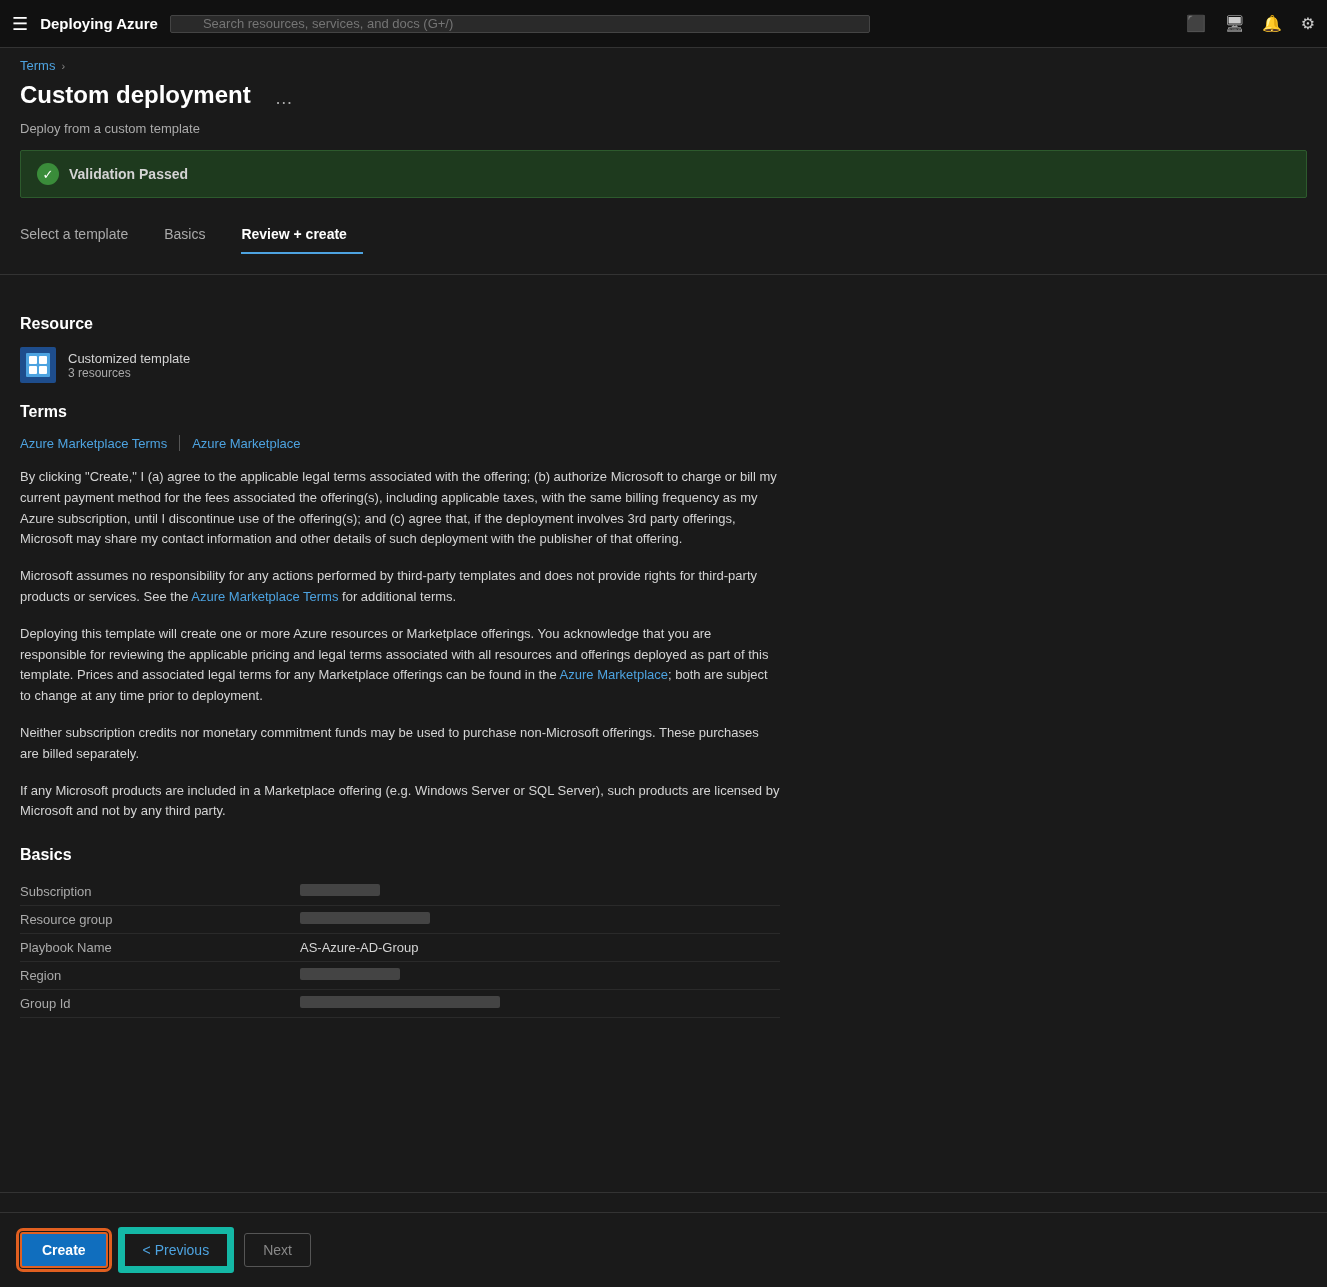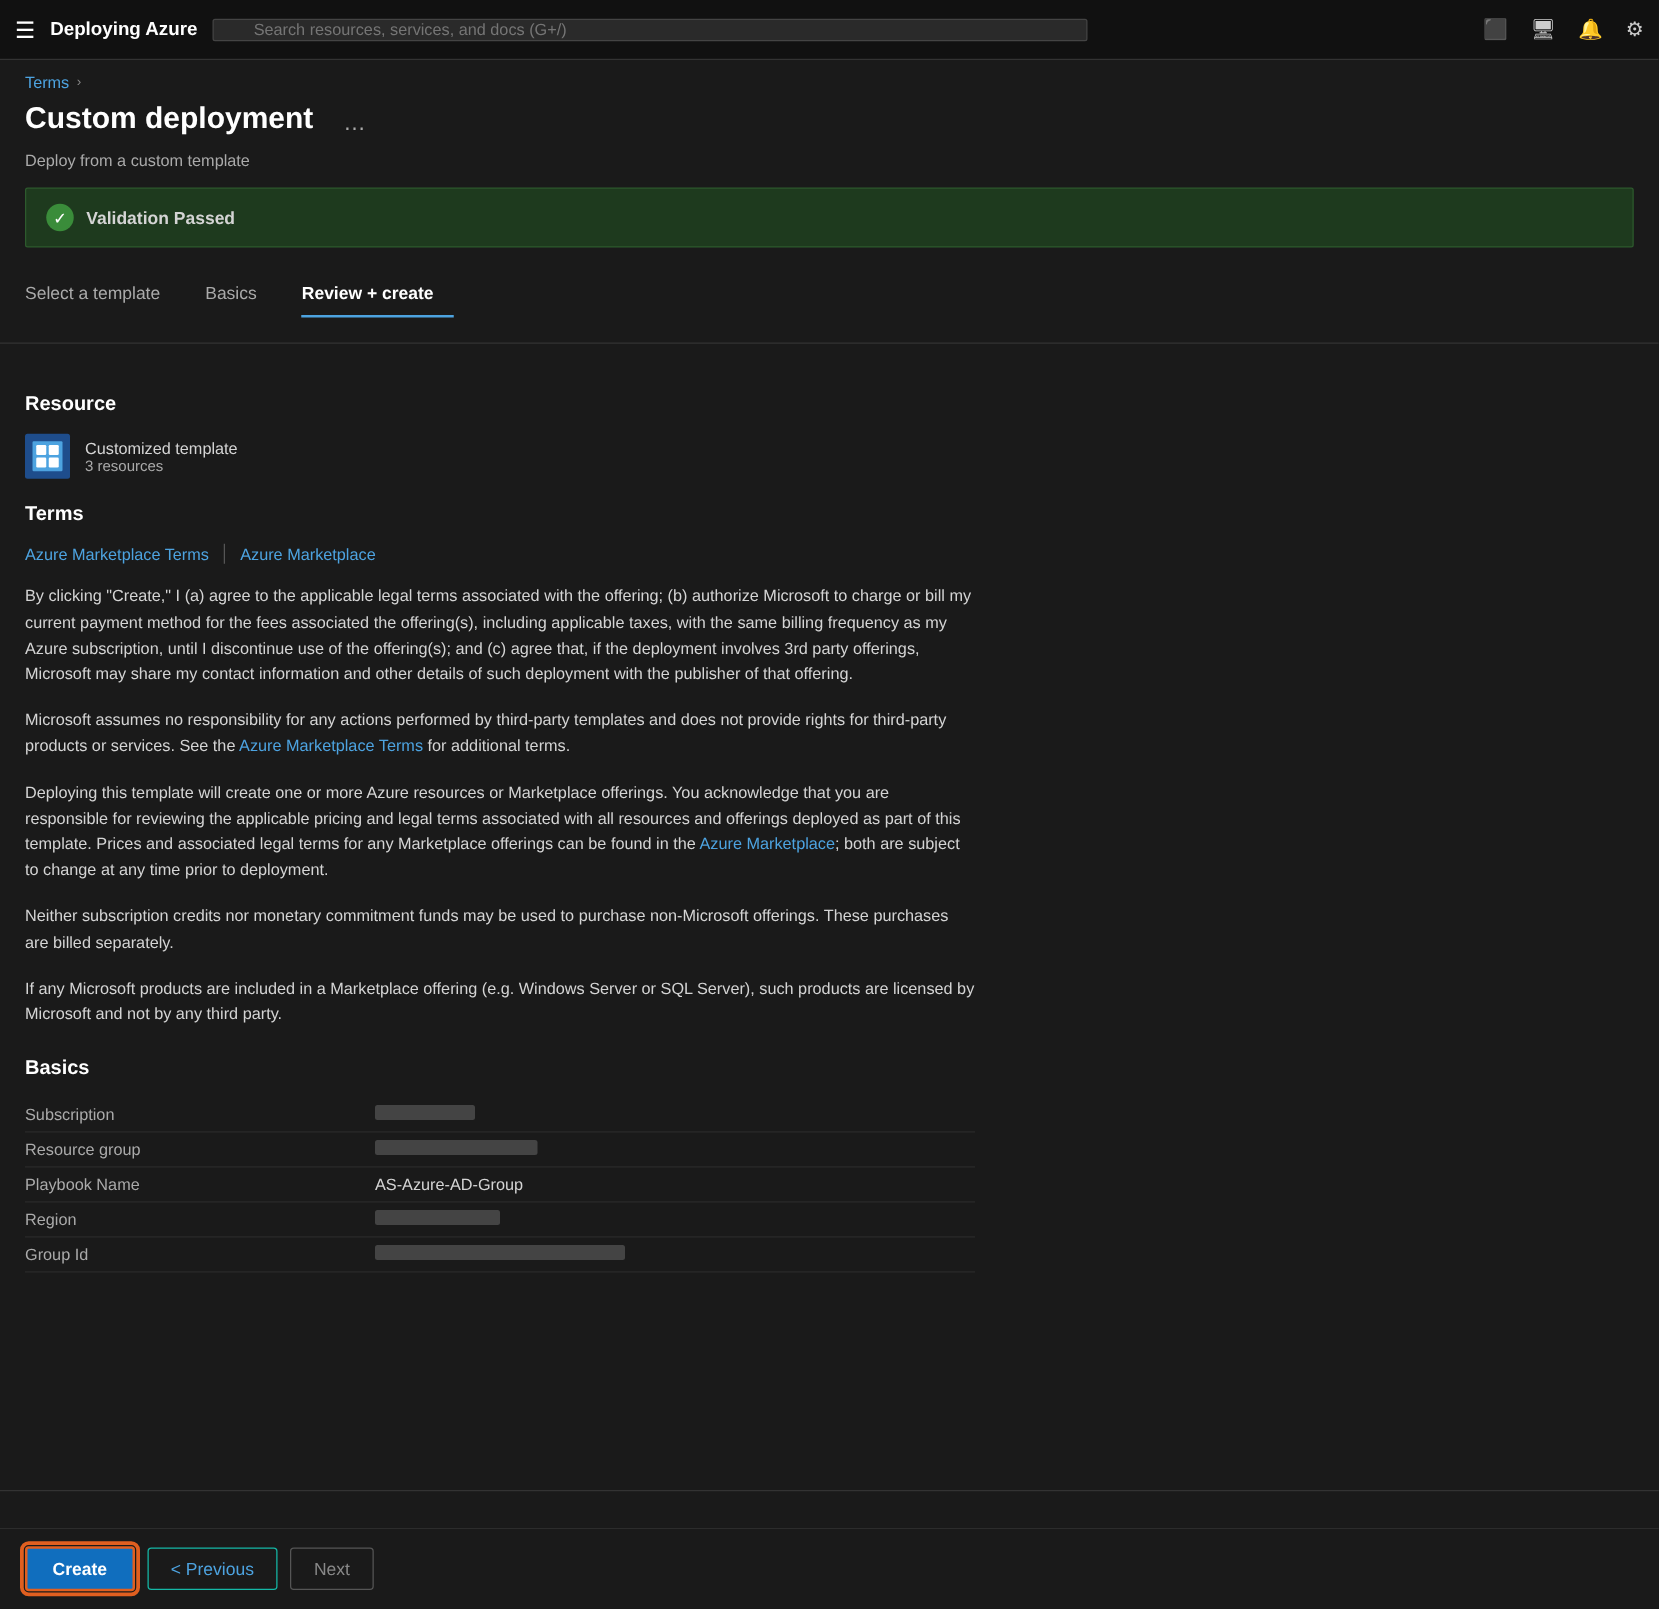--- a/index.html
+++ b/index.html
@@ -318,21 +318,21 @@
       padding: 8px 20px;
       font-size: 14px;
       font-weight: 600;
       cursor: pointer;
       outline: 3px solid #e05f20;
       outline-offset: 1px;
     }
     .btn-previous {
       background: transparent;
       color: #4da3e0;
-      border: 1px solid #14b8a6;
+      border: 7px solid #14b8a6;
       border-radius: 3px;
       padding: 8px 18px;
       font-size: 14px;
       cursor: pointer;
     }
     .btn-next {
       background: transparent;
       color: #888;
       border: 1px solid #555;
       border-radius: 3px;

